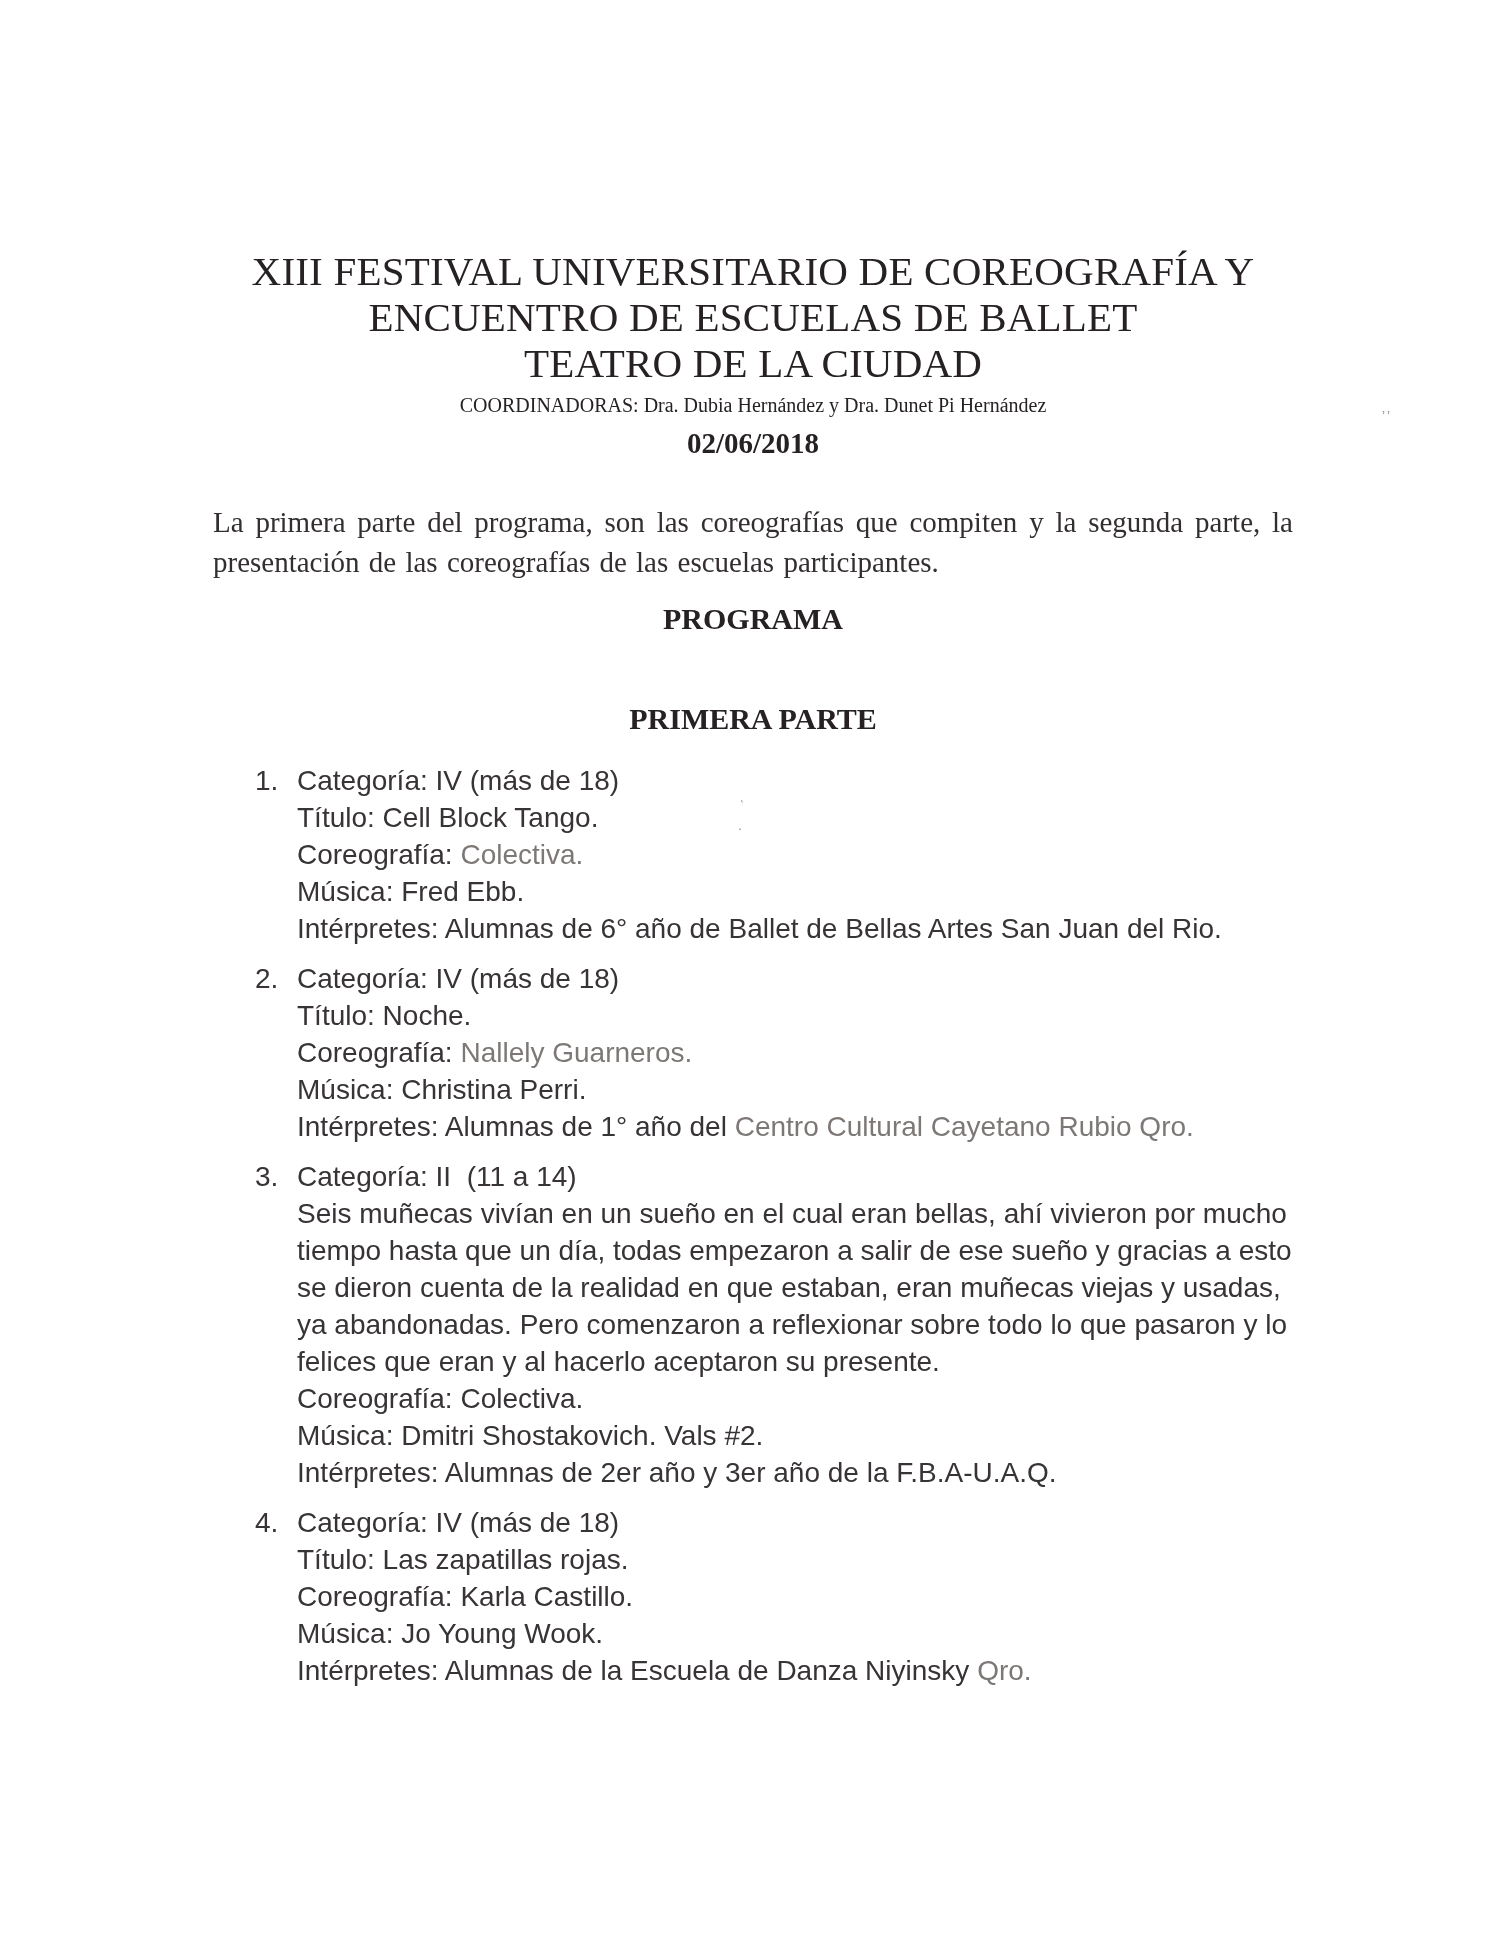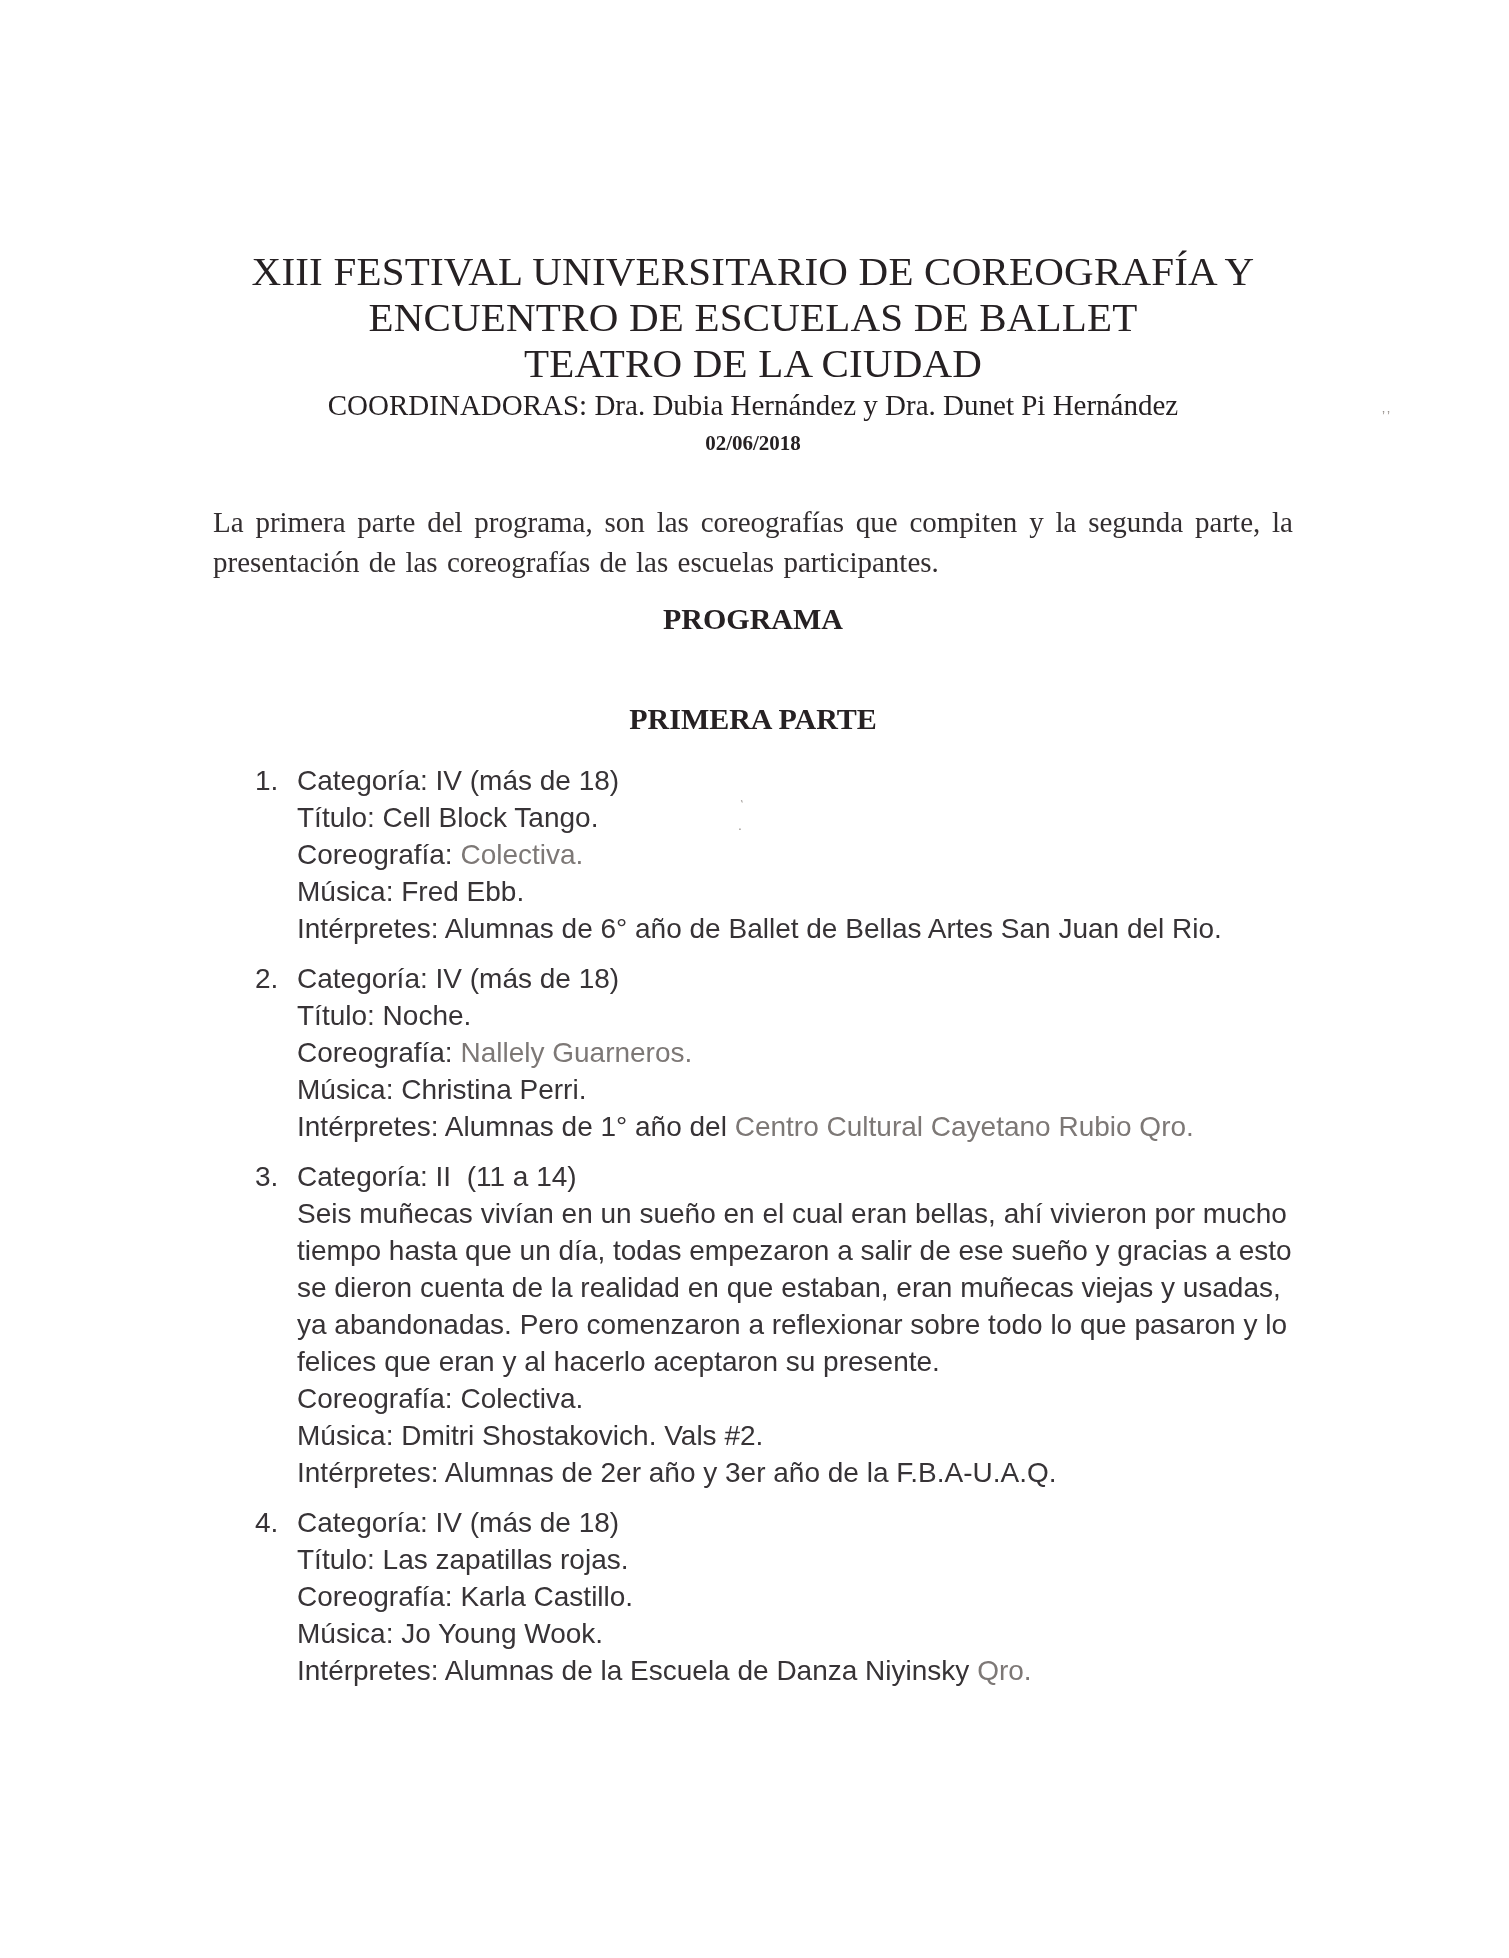--- a/index.html
+++ b/index.html
@@ -29,26 +29,26 @@
   .title {
     font-family: "Liberation Serif", "DejaVu Serif", serif;
     font-weight: normal;
     font-size: 41px;
     line-height: 46px;
     color: var(--heading-ink);
     letter-spacing: 0.2px;
   }
   .title-line { display: block; }
   .coordinators {
-    font-size: 29px;
+    font-size: 20px;
     line-height: 38px;
     color: var(--heading-ink);
   }
   .event-date {
-    font-size: 21px;
+    font-size: 29px;
     line-height: 38px;
     font-weight: bold;
     color: var(--heading-ink);
   }
   
   .intro {
     margin-top: 40px;
     font-size: 29px;
     line-height: 40px;
     text-align: justify;

